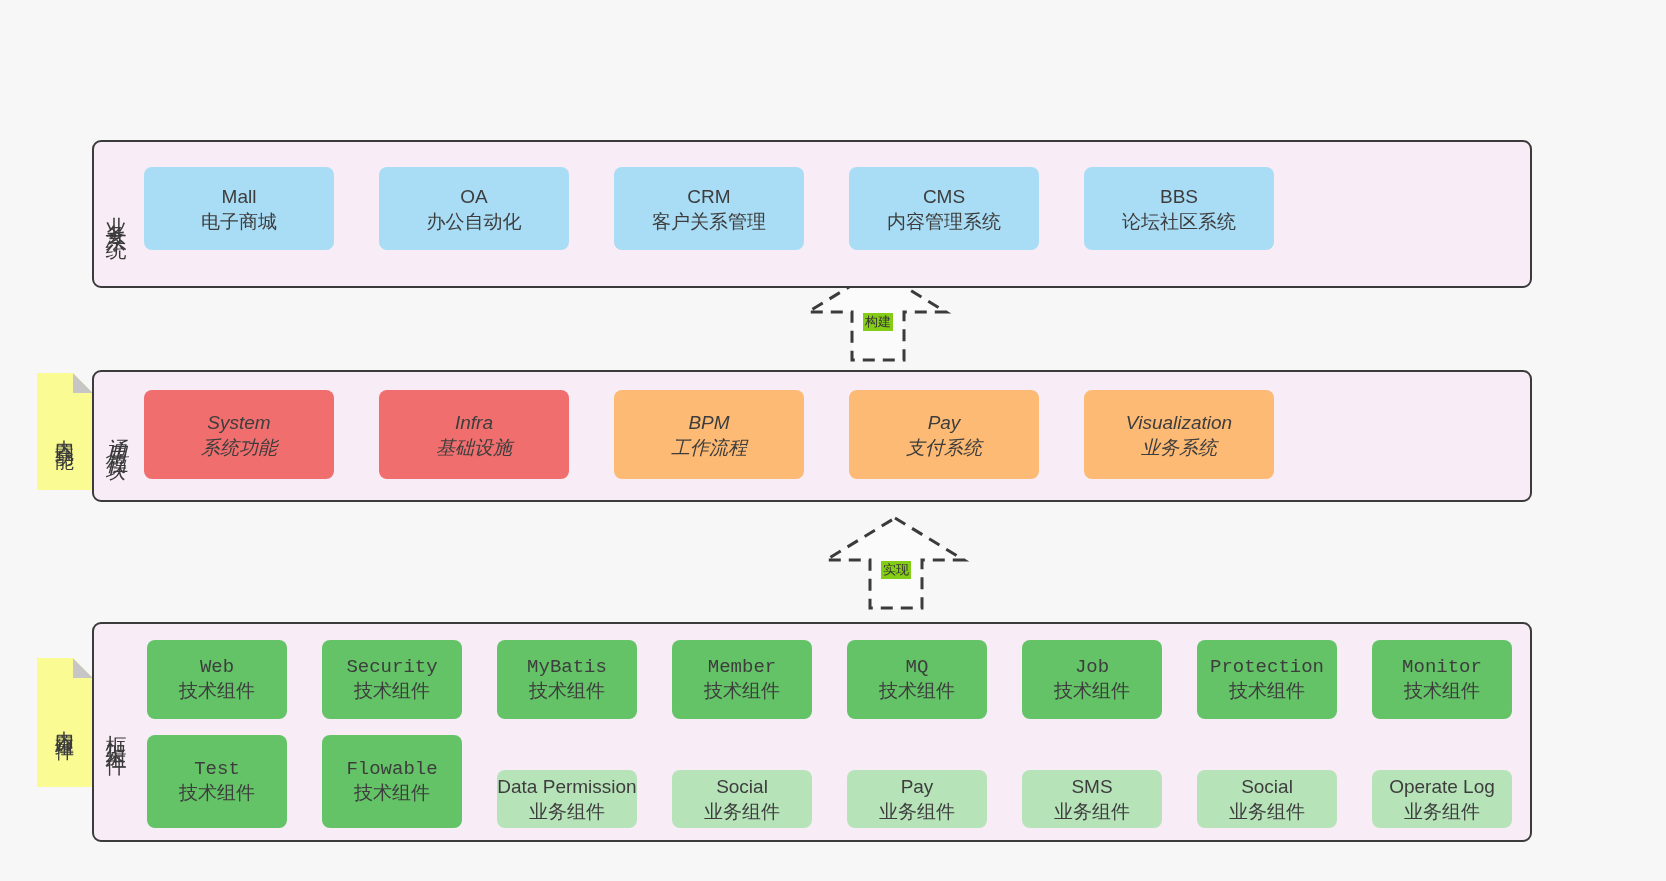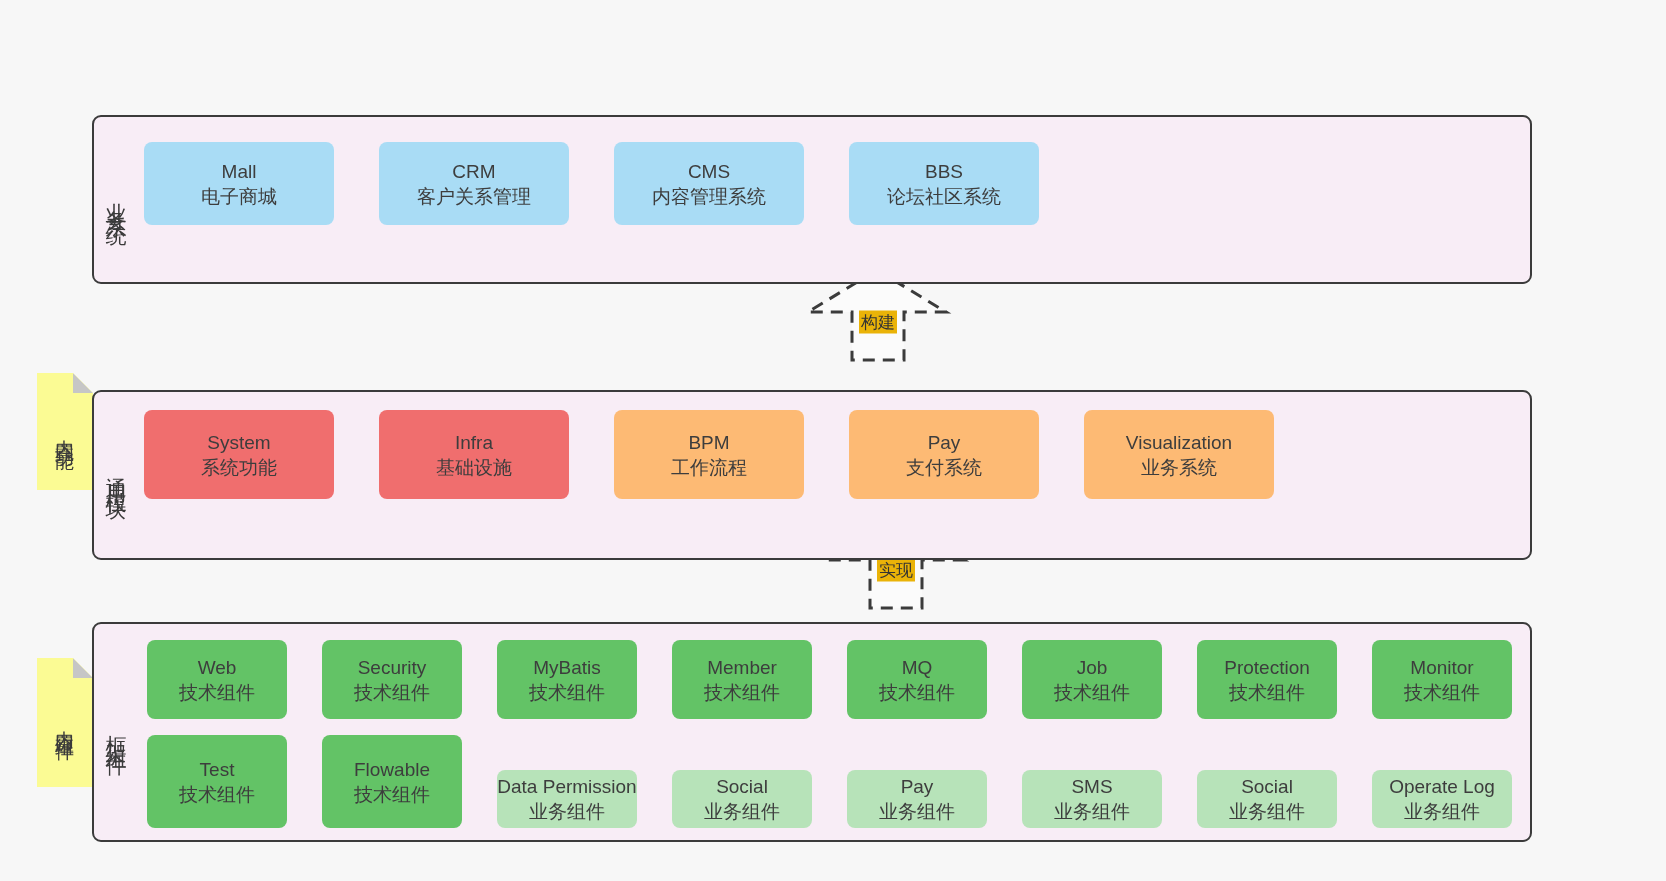--- a/index.html
+++ b/index.html
@@ -7,22 +7,22 @@
     width:1666px;height:881px;position:relative;overflow:hidden;
     background:#f7f7f7;
     font-family:"Liberation Sans","DejaVu Sans",sans-serif;
     color:#3d3d3d;
   }
   .panel{
     position:absolute;left:92px;width:1440px;
     background:#f8edf6;border:2px solid #3b3b3b;border-radius:9px;
     box-sizing:border-box;
   }
-  #panel-business{top:115px;height:169px;}
-  #panel-modules{top:390px;height:170px;}
+  #panel-business{top:140px;height:148px;}
+  #panel-modules{top:370px;height:132px;font-style:italic;}
   #panel-components{top:622px;height:220px;}
   .vlabel{
     position:absolute;left:12px;top:50%;transform:translateY(-50%);
     writing-mode:vertical-rl;text-orientation:upright;
     font-size:21px;letter-spacing:7px;line-height:1;color:#3a3a3a;
     white-space:nowrap;
   }
   .row{position:absolute;display:flex;gap:45px;}
   #panel-business .row{left:50px;top:25px;}
   #panel-modules .row{left:50px;top:18px;}
@@ -34,21 +34,21 @@
   .w190{width:190px;}
   #panel-business .box{height:83px;background:#a9dcf5;}
   #panel-modules .box{height:89px;}
   .box.red{background:#f06e6e;}
   .box.pink{background:#fdba74;}
   .grid{
     position:absolute;left:53px;top:16px;
     display:grid;grid-template-columns:repeat(8,140px);
     grid-template-rows:79px 93px;column-gap:35px;row-gap:16px;
   }
-  .box.gdark{background:#63c366;}
+  .box.gdark{background:#63c366;font-family:Liberation Mono, monospace;}
   .box.glight{background:#b7e3b9;margin-top:35px;}
   .sticky{
     position:absolute;left:37px;width:56px;background:#fbfb94;
     clip-path:polygon(0 0,calc(100% - 20px) 0,100% 20px,100% 100%,0 100%);
     z-index:0;display:flex;align-items:center;justify-content:center;
   }
   .sticky::after{
     content:"";position:absolute;top:0;right:0;width:20px;height:20px;
     background:#c6c6c6;clip-path:polygon(0 0,100% 100%,0 100%);
   }
@@ -57,34 +57,38 @@
   #sticky-components{top:658px;height:129px;}
   .sticky .vtext{
     writing-mode:vertical-rl;text-orientation:upright;
     font-size:19px;letter-spacing:4px;line-height:1;color:#3a3a3a;
   }
   .arrow-wrap{position:absolute;z-index:0;}
   #arrow-build{left:795px;top:260px;}
   #arrow-implement{left:813px;top:508px;}
   .arrow-label{
     position:absolute;transform:translate(-50%,-50%);
-    background:#eab308;padding:0 2px;font-size:17px;color:#333;
+    background:#84cc16;padding:0 2px;font-size:13px;color:#333;
     white-space:nowrap;
     font-family:Liberation Mono, monospace;
   }
 </style>
 </head>
 <body>
 
 <div class="panel" id="panel-business">
   <div class="vlabel">业务系统</div>
   <div class="row">
     <div class="box w190">
       <div>Mall</div>
       <div>电子商城</div>
+    </div>
+    <div class="box w190">
+      <div>OA</div>
+      <div>办公自动化</div>
     </div>
     <div class="box w190">
       <div>CRM</div>
       <div>客户关系管理</div>
     </div>
     <div class="box w190">
       <div>CMS</div>
       <div>内容管理系统</div>
     </div>
     <div class="box w190">

